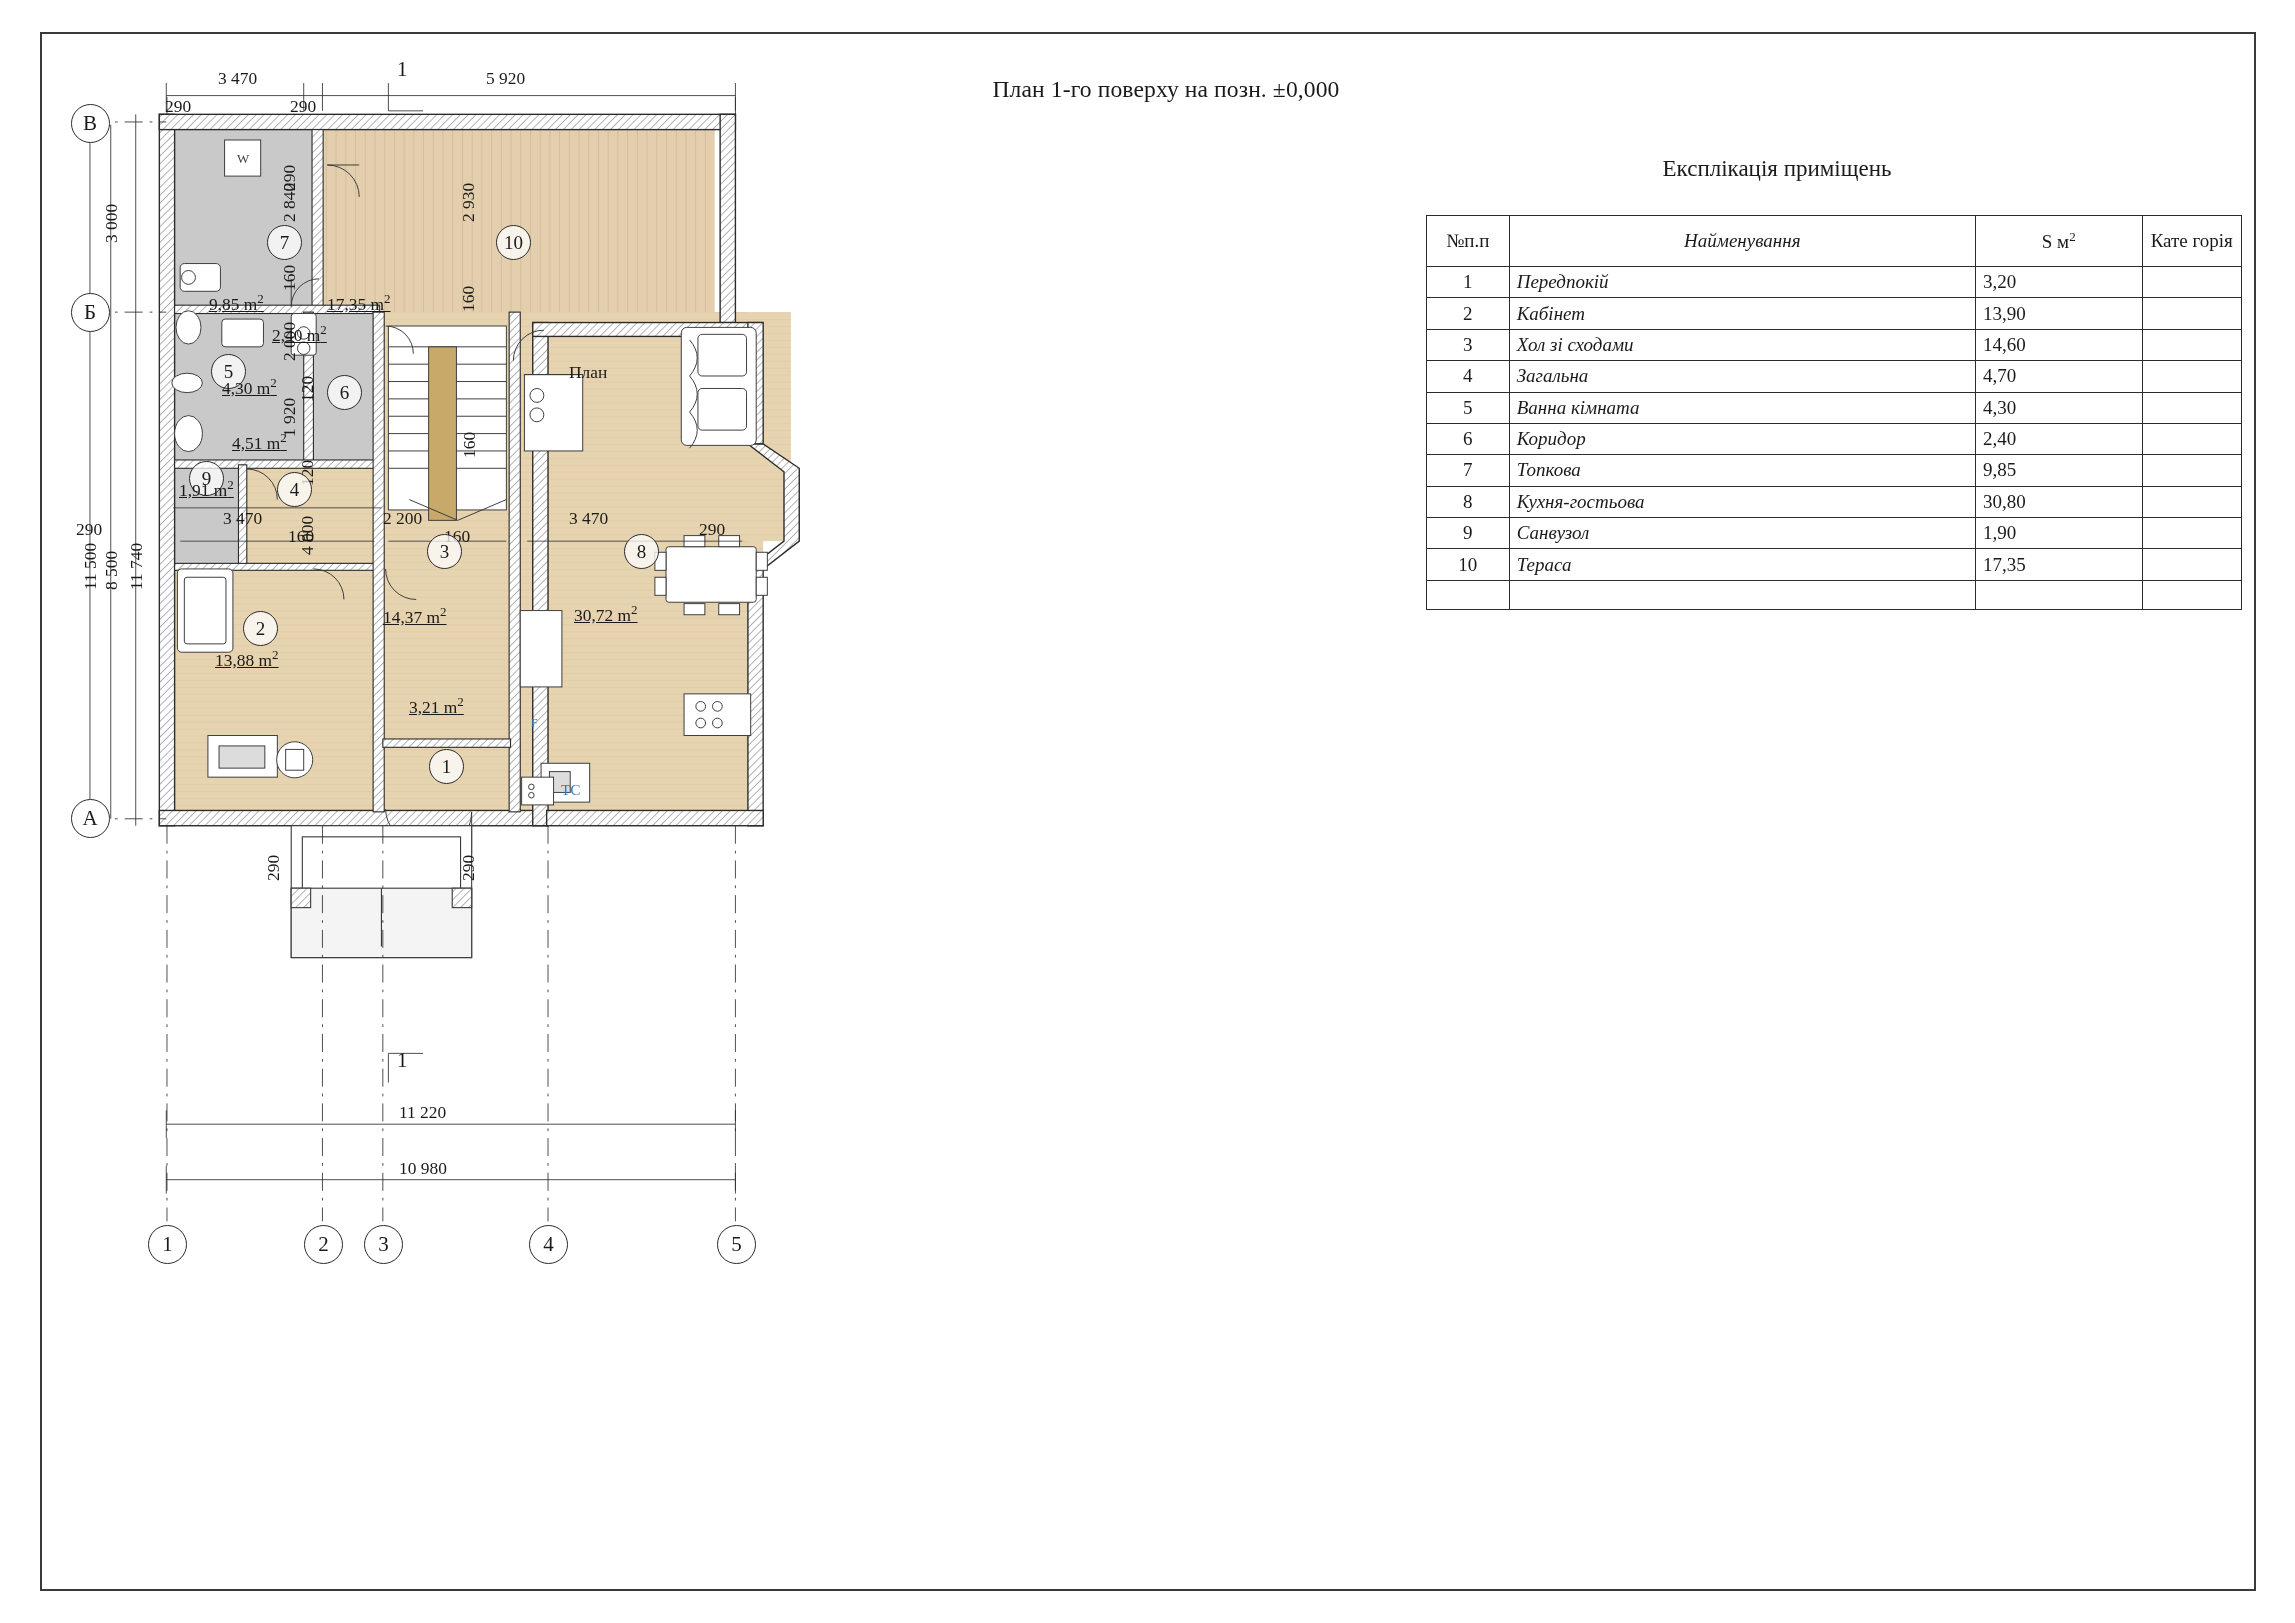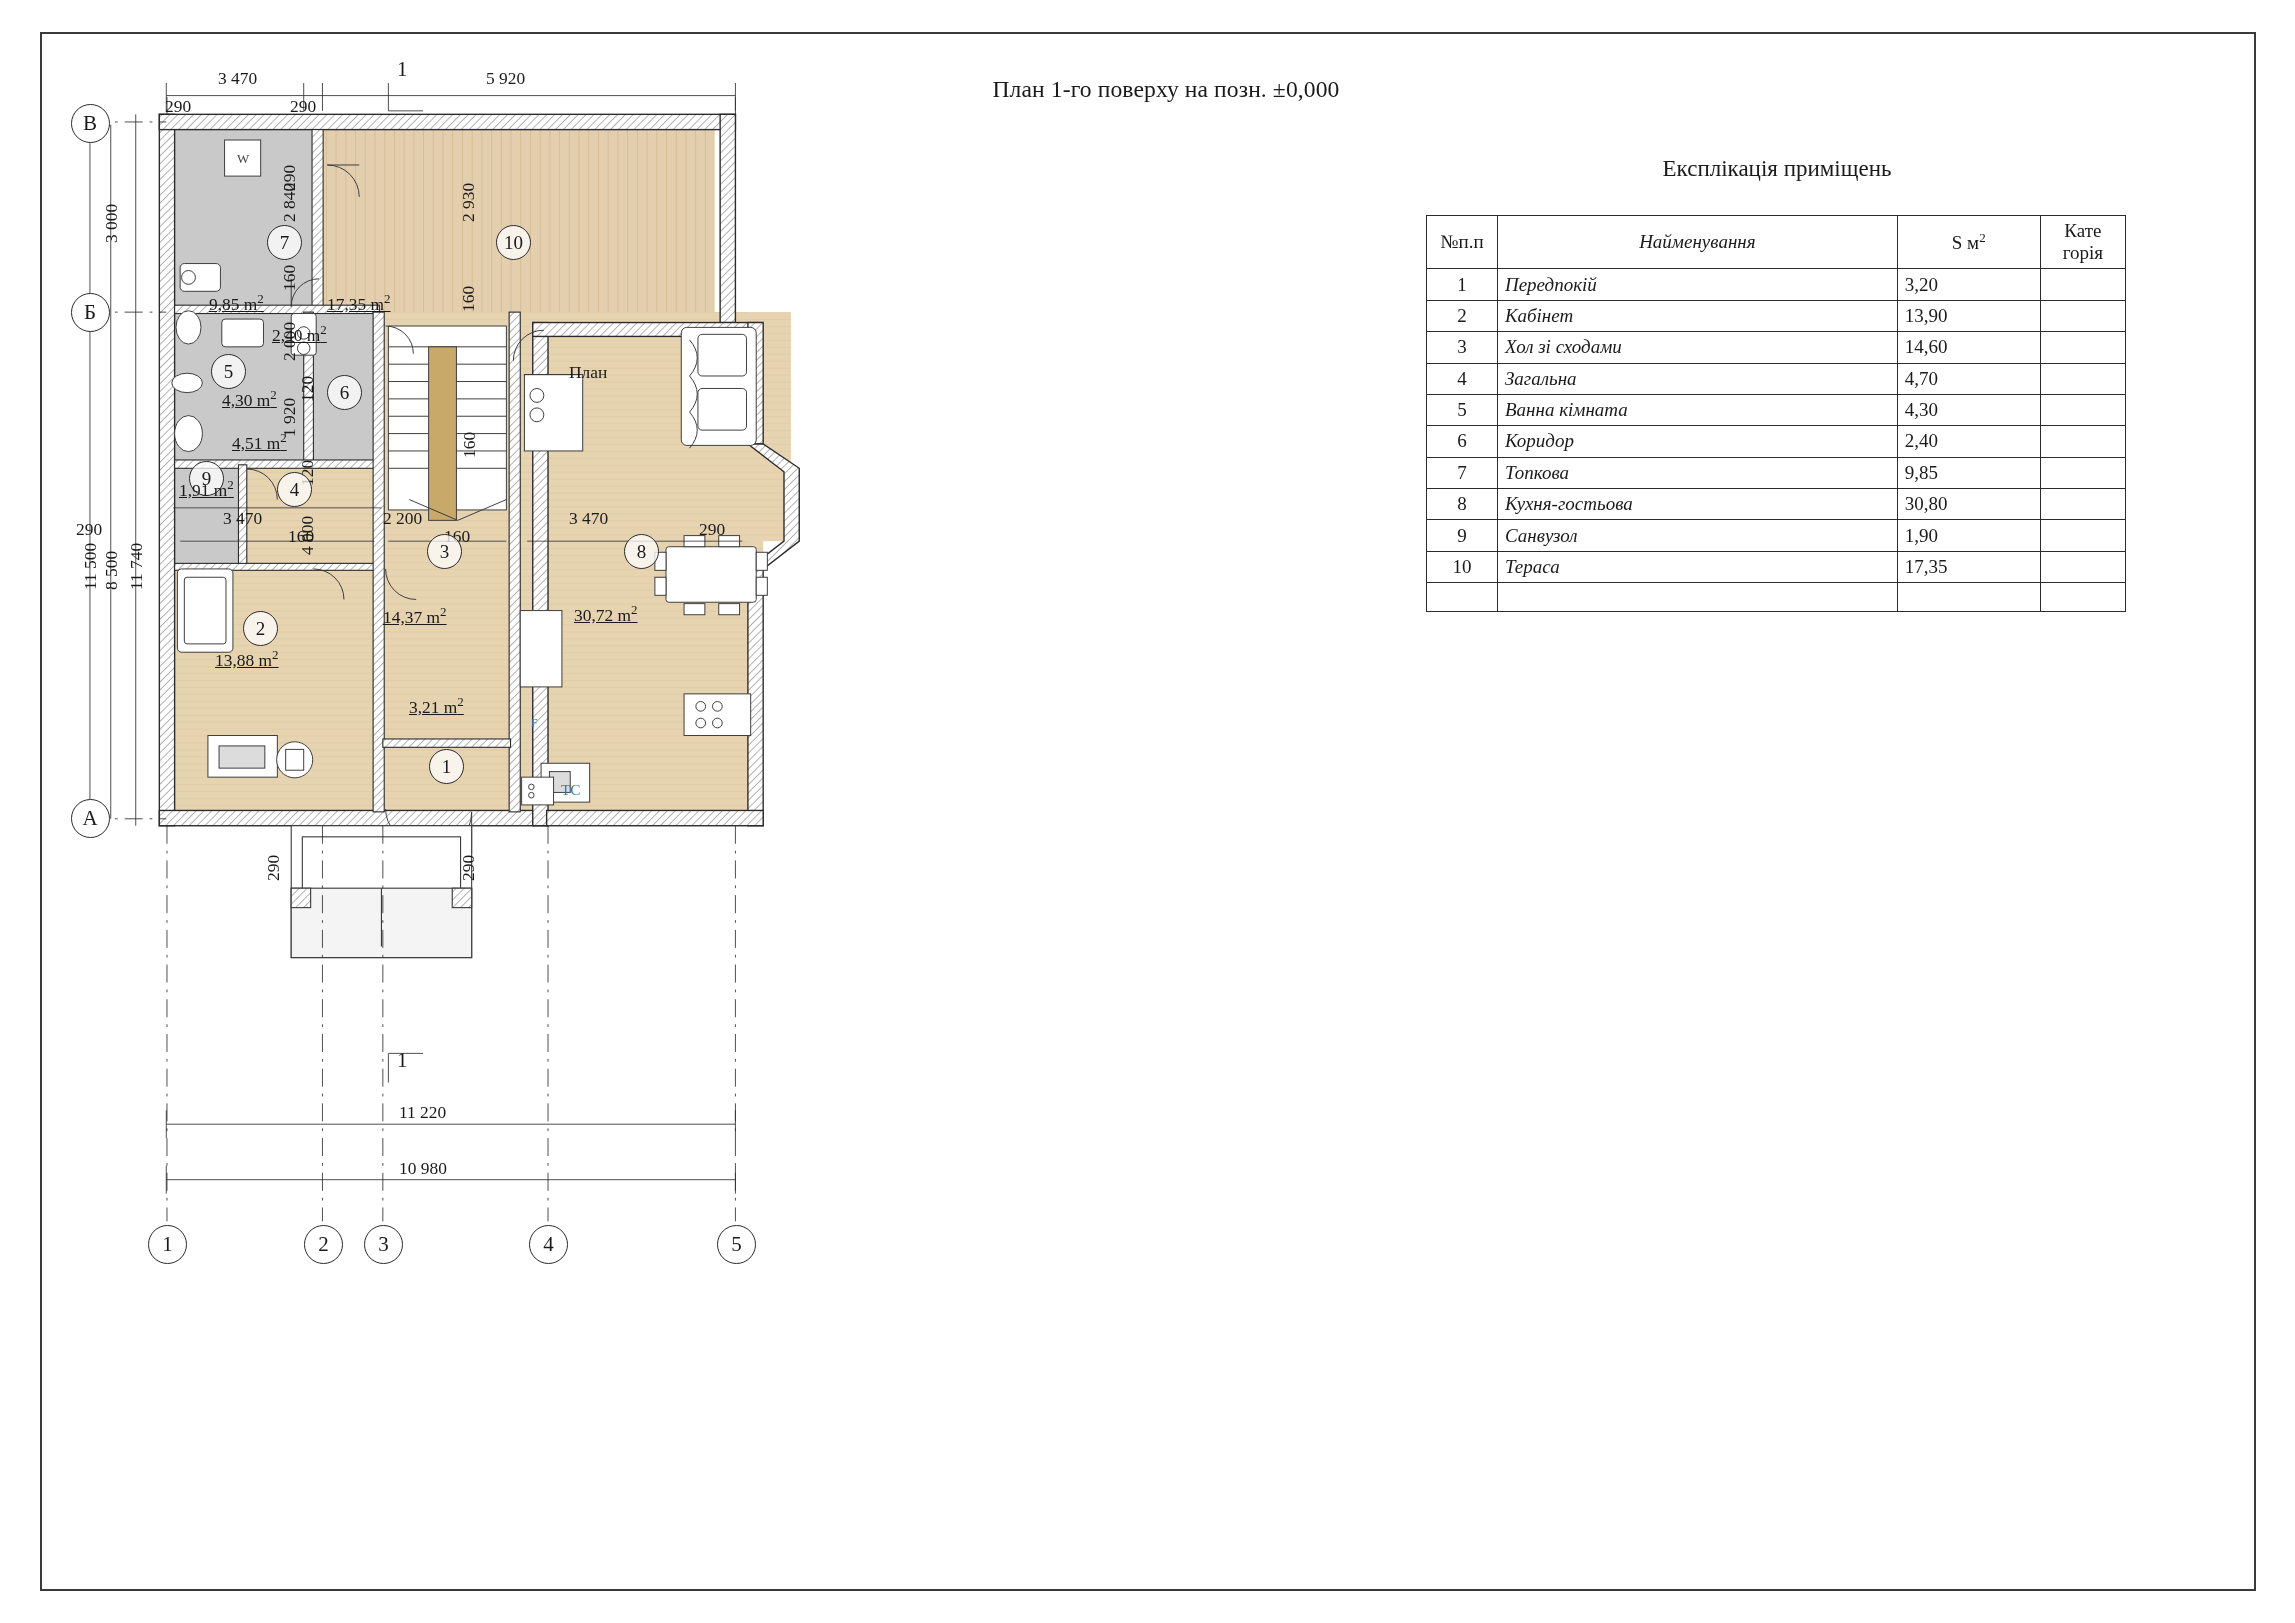--- a/index.html
+++ b/index.html
@@ -19,21 +19,21 @@
   .title{
     position:absolute;left:923px;top:76px;width:486px;text-align:center;
     font-size:23.6px;letter-spacing:0.1px;
   }
   .expl-title{
     position:absolute;left:1527px;top:156px;width:500px;text-align:center;
     font-size:23px;
   }
   
   .expl-table{
-    position:absolute;left:1426px;top:215px;width:700px;
+    position:absolute;left:1426px;top:215px;width:816px;
     border-collapse:collapse;font-size:19px;padding-left:45px;
   }
   .expl-table td,.expl-table th{
     border:1px solid #2b2b2b;padding:4.2px 7px;height:29px;box-sizing:border-box;
     font-weight:normal;
   }
   .col-n{width:69px;text-align:center;}
   .col-name{width:389px;text-align:left;padding-left:15.3px;font-style:italic;}
   .col-s{width:139px;text-align:left;padding-left:12.5px;}
   .col-cat{width:83px;}
@@ -403,21 +403,21 @@
     <div class="rnum" style="left:194px;top:389px">4</div>
     <div class="rnum" style="left:106px;top:378px">9</div>
     <div class="rnum" style="left:344px;top:451px">3</div>
     <div class="rnum" style="left:541px;top:451px">8</div>
     <div class="rnum" style="left:160px;top:528px">2</div>
     <div class="rnum" style="left:346px;top:666px">1</div>
 
     <div class="lbl u" style="left:126px;top:208px">9,85 m<span class="sup">2</span></div>
     <div class="lbl u" style="left:244px;top:208px">17,35 m<span class="sup">2</span></div>
     <div class="lbl u" style="left:189px;top:239px">2,40 m<span class="sup">2</span></div>
-    <div class="lbl u" style="left:139px;top:304px">4,30 m<span class="sup">2</span></div>
+    <div class="lbl u" style="left:139px;top:292px">4,30 m<span class="sup">2</span></div>
     <div class="lbl u" style="left:149px;top:347px">4,51 m<span class="sup">2</span></div>
     <div class="lbl u" style="left:96px;top:394px">1,91 m<span class="sup">2</span></div>
     <div class="lbl u" style="left:300px;top:521px">14,37 m<span class="sup">2</span></div>
     <div class="lbl u" style="left:491px;top:519px">30,72 m<span class="sup">2</span></div>
     <div class="lbl u" style="left:132px;top:564px">13,88 m<span class="sup">2</span></div>
     <div class="lbl u" style="left:326px;top:611px">3,21 m<span class="sup">2</span></div>
 
     <div class="kam" style="left:486px;top:279px">План</div>
     <div class="tiny" style="left:154px;top:68px;color:#444;font-size:13px">W</div>
     <div class="tiny" style="left:448px;top:633px">F</div>

